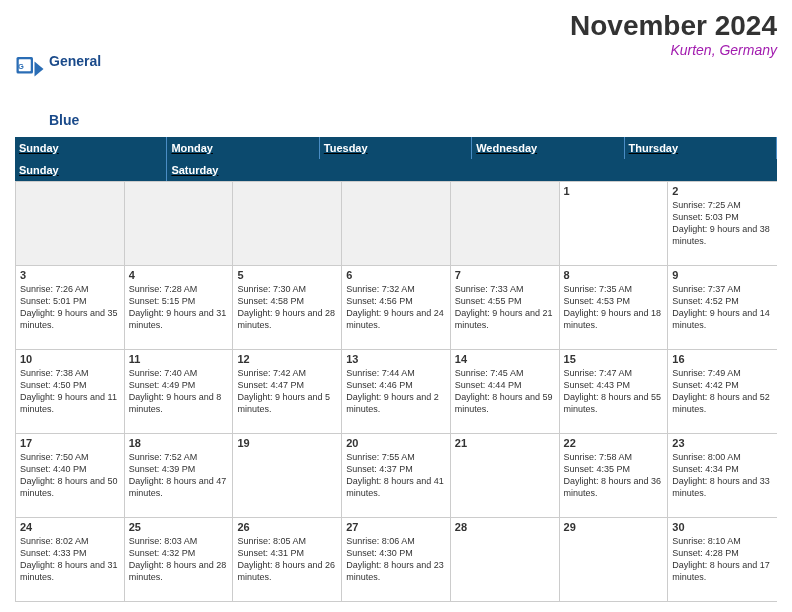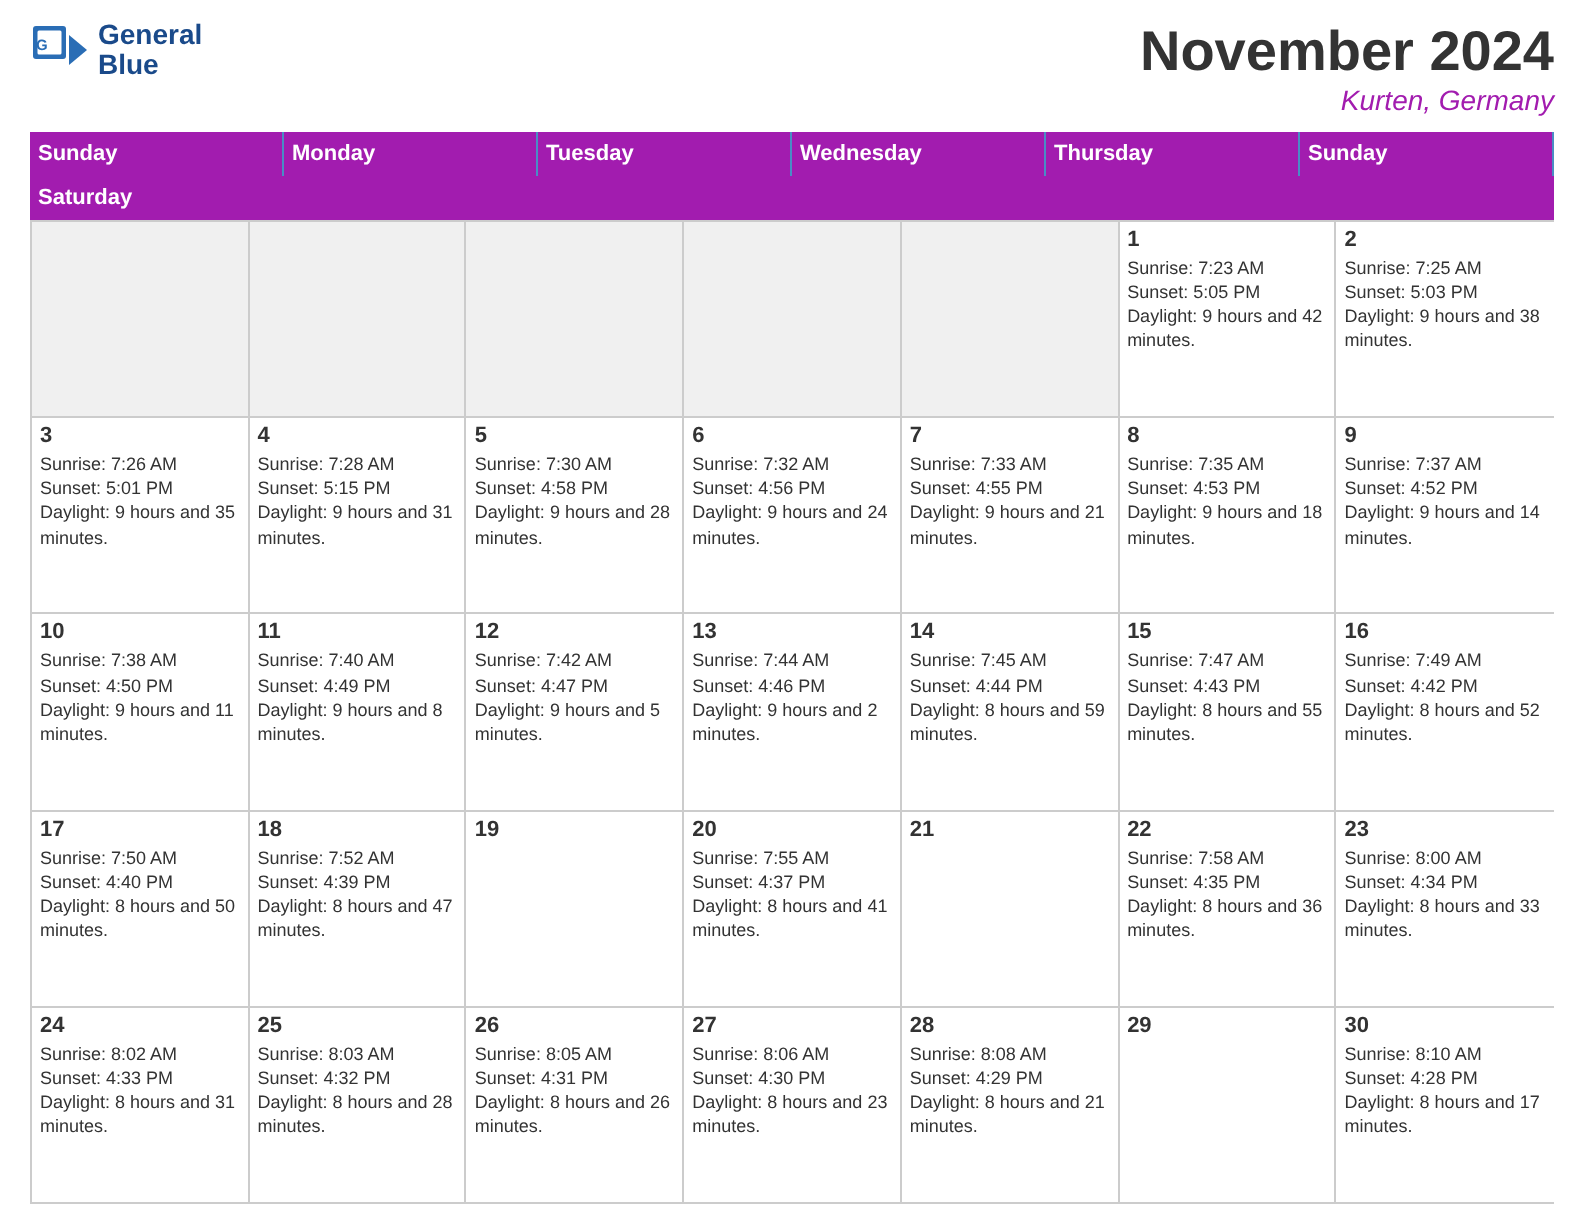--- a/index.html
+++ b/index.html
@@ -29,20 +29,21 @@
       gap: 4px;
     }
     .logo-text {
       font-size: 14px;
       font-weight: bold;
       color: #1a4a8a;
       line-height: 1.1;
     }
     .logo-text span {
       display: block;
+      margin-top: 44px;
     }
     .logo-icon {
       width: 30px;
       height: 30px;
     }
     .title-block {
       text-align: right;
     }
     .month-year {
       font-size: 28px;
@@ -54,22 +55,23 @@
       color: #a21caf;
       font-style: italic;
     }
     .calendar {
       flex: 1;
       display: flex;
       flex-direction: column;
     }
     .cal-header-row {
       display: grid;
-      grid-template-columns: repeat(6, 1fr);
-      background: #a21caf;
+      grid-template-columns: repeat(5, 1fr);
+      background: #0c4a6e;
+      text-decoration: underline;
     }
     .cal-header-cell {
       color: #fff;
       font-size: 11px;
       font-weight: bold;
       padding: 5px 4px;
       text-align: left;
       border-right: 1px solid #4a8dc5;
     }
     .cal-header-cell:last-child { border-right: none; }
@@ -144,23 +146,20 @@
       </div>
     <div class="cal-body">
     <div class="cal-week">
           <div class="cal-cell shaded empty"></div>
           <div class="cal-cell shaded empty"></div>
           <div class="cal-cell shaded empty"></div>
           <div class="cal-cell shaded empty"></div>
           <div class="cal-cell shaded empty"></div>
           <div class="cal-cell">
             <div class="day-num">1</div>
-            <div class="day-info">Sunrise: 7:23 AM
-Sunset: 5:05 PM
-Daylight: 9 hours and 42 minutes.</div>
           </div>
           <div class="cal-cell">
             <div class="day-num">2</div>
             <div class="day-info">Sunrise: 7:25 AM
 Sunset: 5:03 PM
 Daylight: 9 hours and 38 minutes.</div>
           </div>
         </div>
         <div class="cal-week">
           <div class="cal-cell">
@@ -308,23 +307,20 @@
 Daylight: 8 hours and 26 minutes.</div>
           </div>
           <div class="cal-cell">
             <div class="day-num">27</div>
             <div class="day-info">Sunrise: 8:06 AM
 Sunset: 4:30 PM
 Daylight: 8 hours and 23 minutes.</div>
           </div>
           <div class="cal-cell">
             <div class="day-num">28</div>
-            <div class="day-info">Sunrise: 8:08 AM
-Sunset: 4:29 PM
-Daylight: 8 hours and 21 minutes.</div>
           </div>
           <div class="cal-cell">
             <div class="day-num">29</div>
           </div>
           <div class="cal-cell">
             <div class="day-num">30</div>
             <div class="day-info">Sunrise: 8:10 AM
 Sunset: 4:28 PM
 Daylight: 8 hours and 17 minutes.</div>
           </div>

